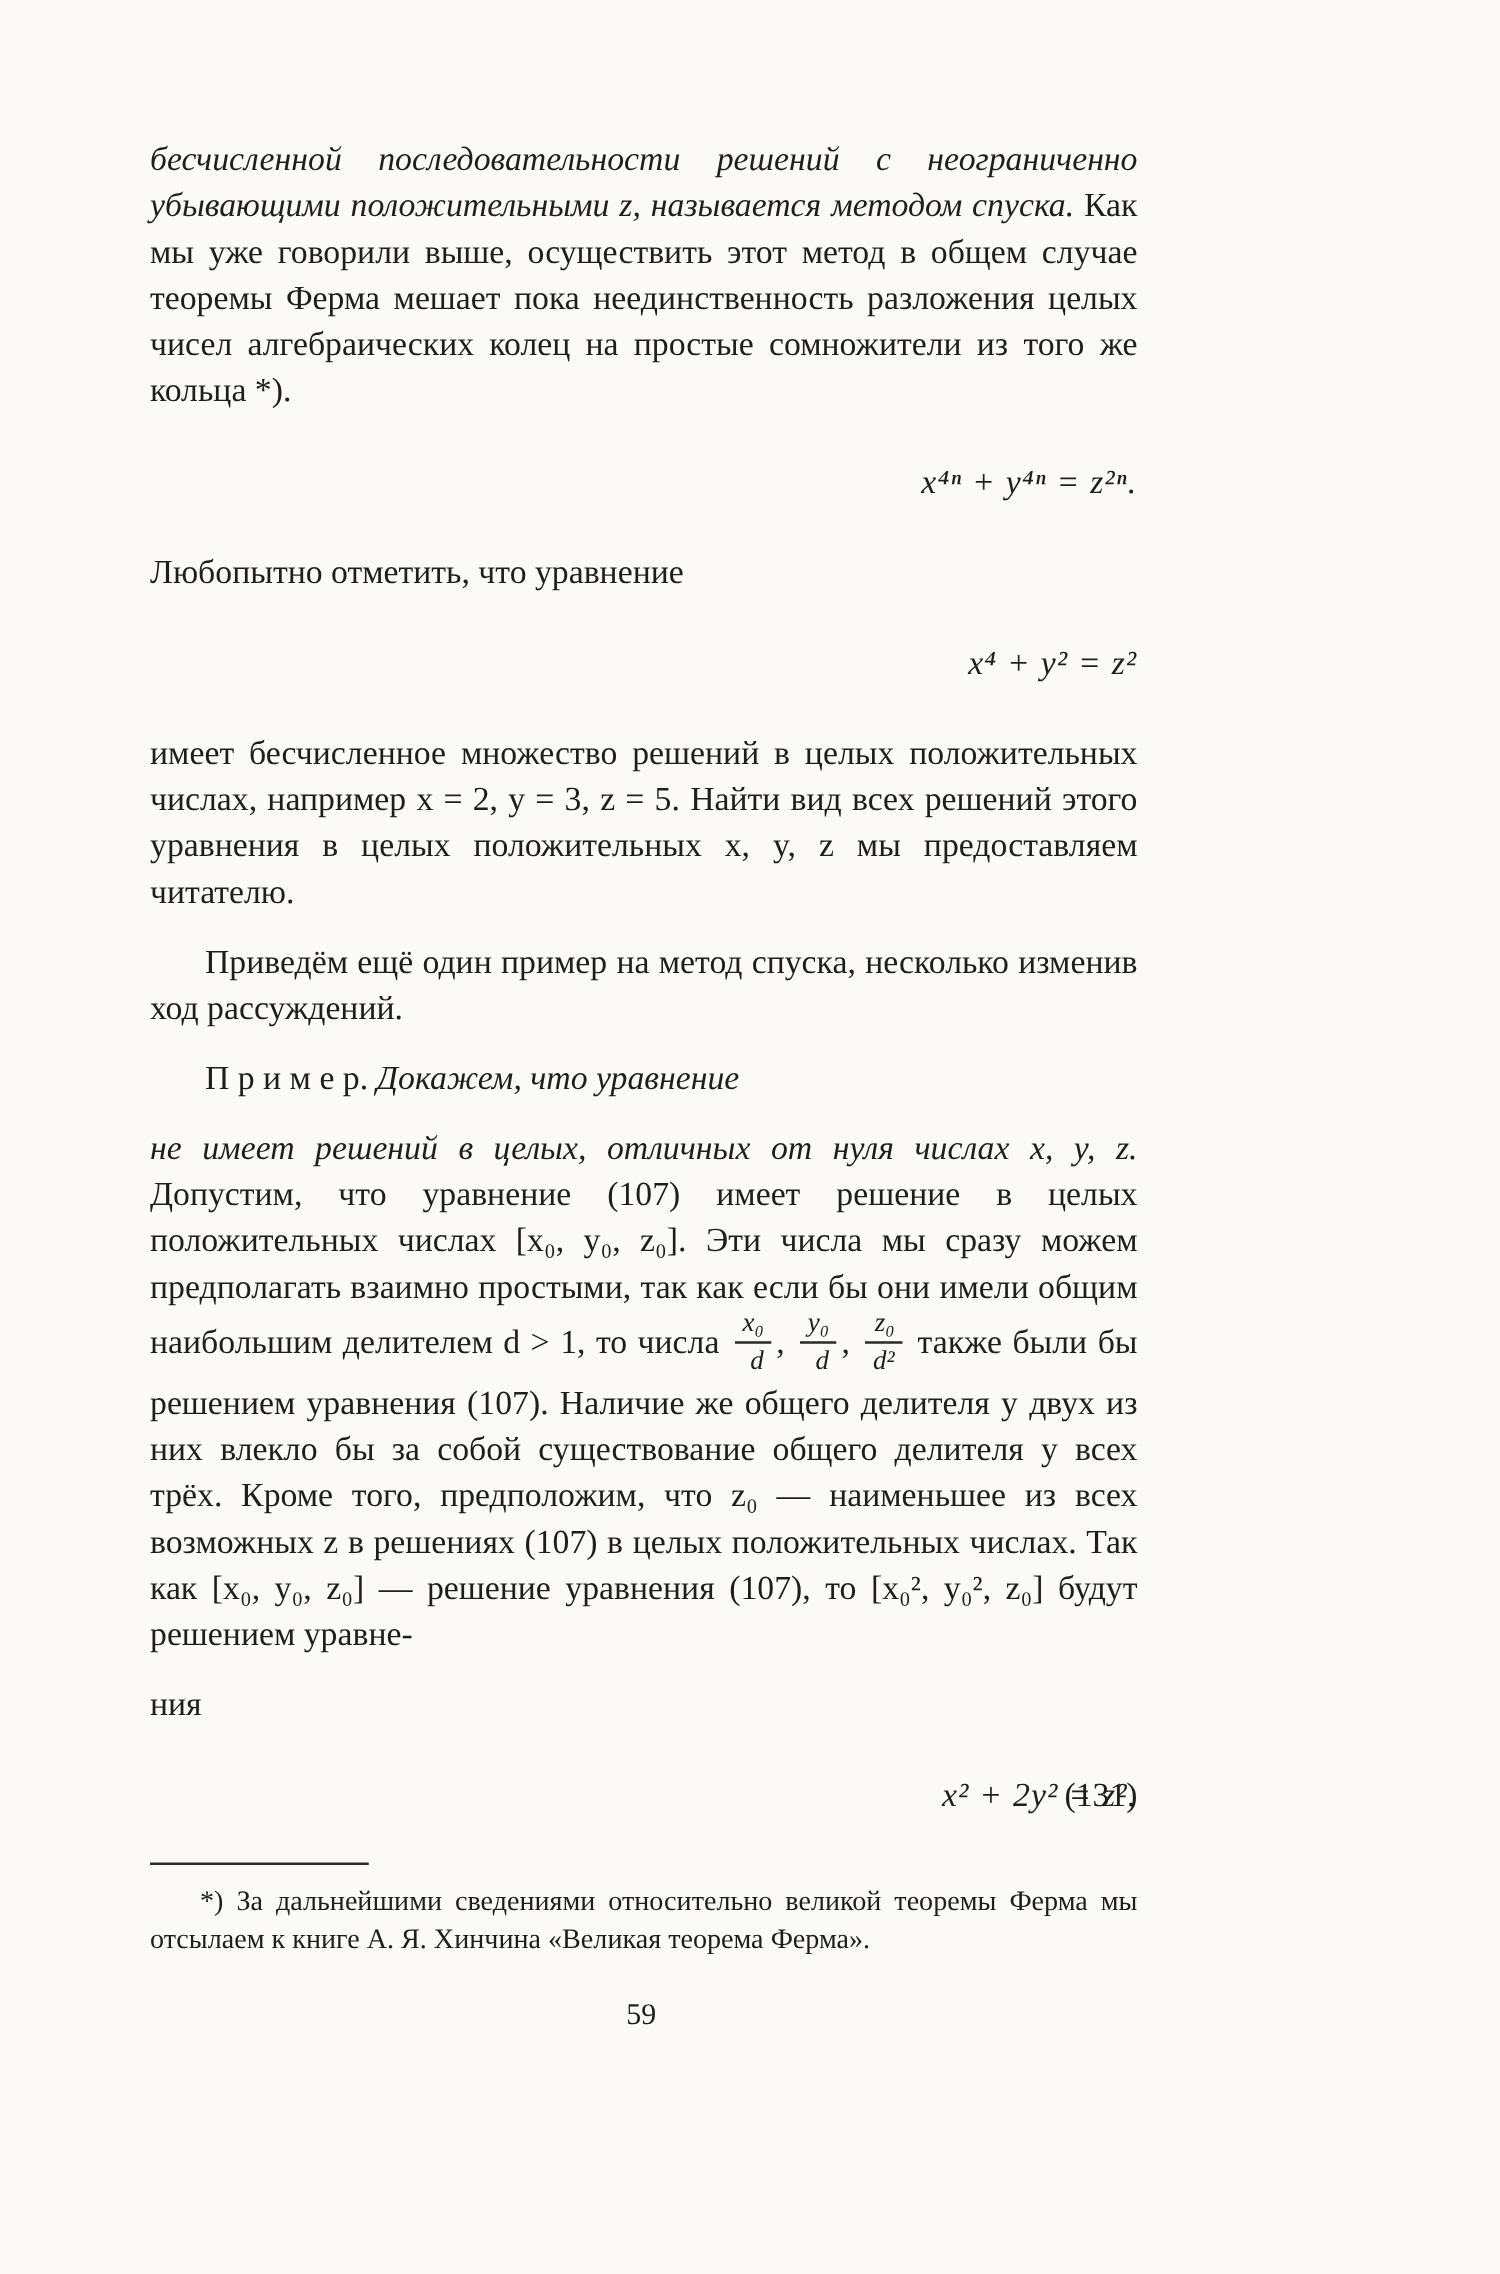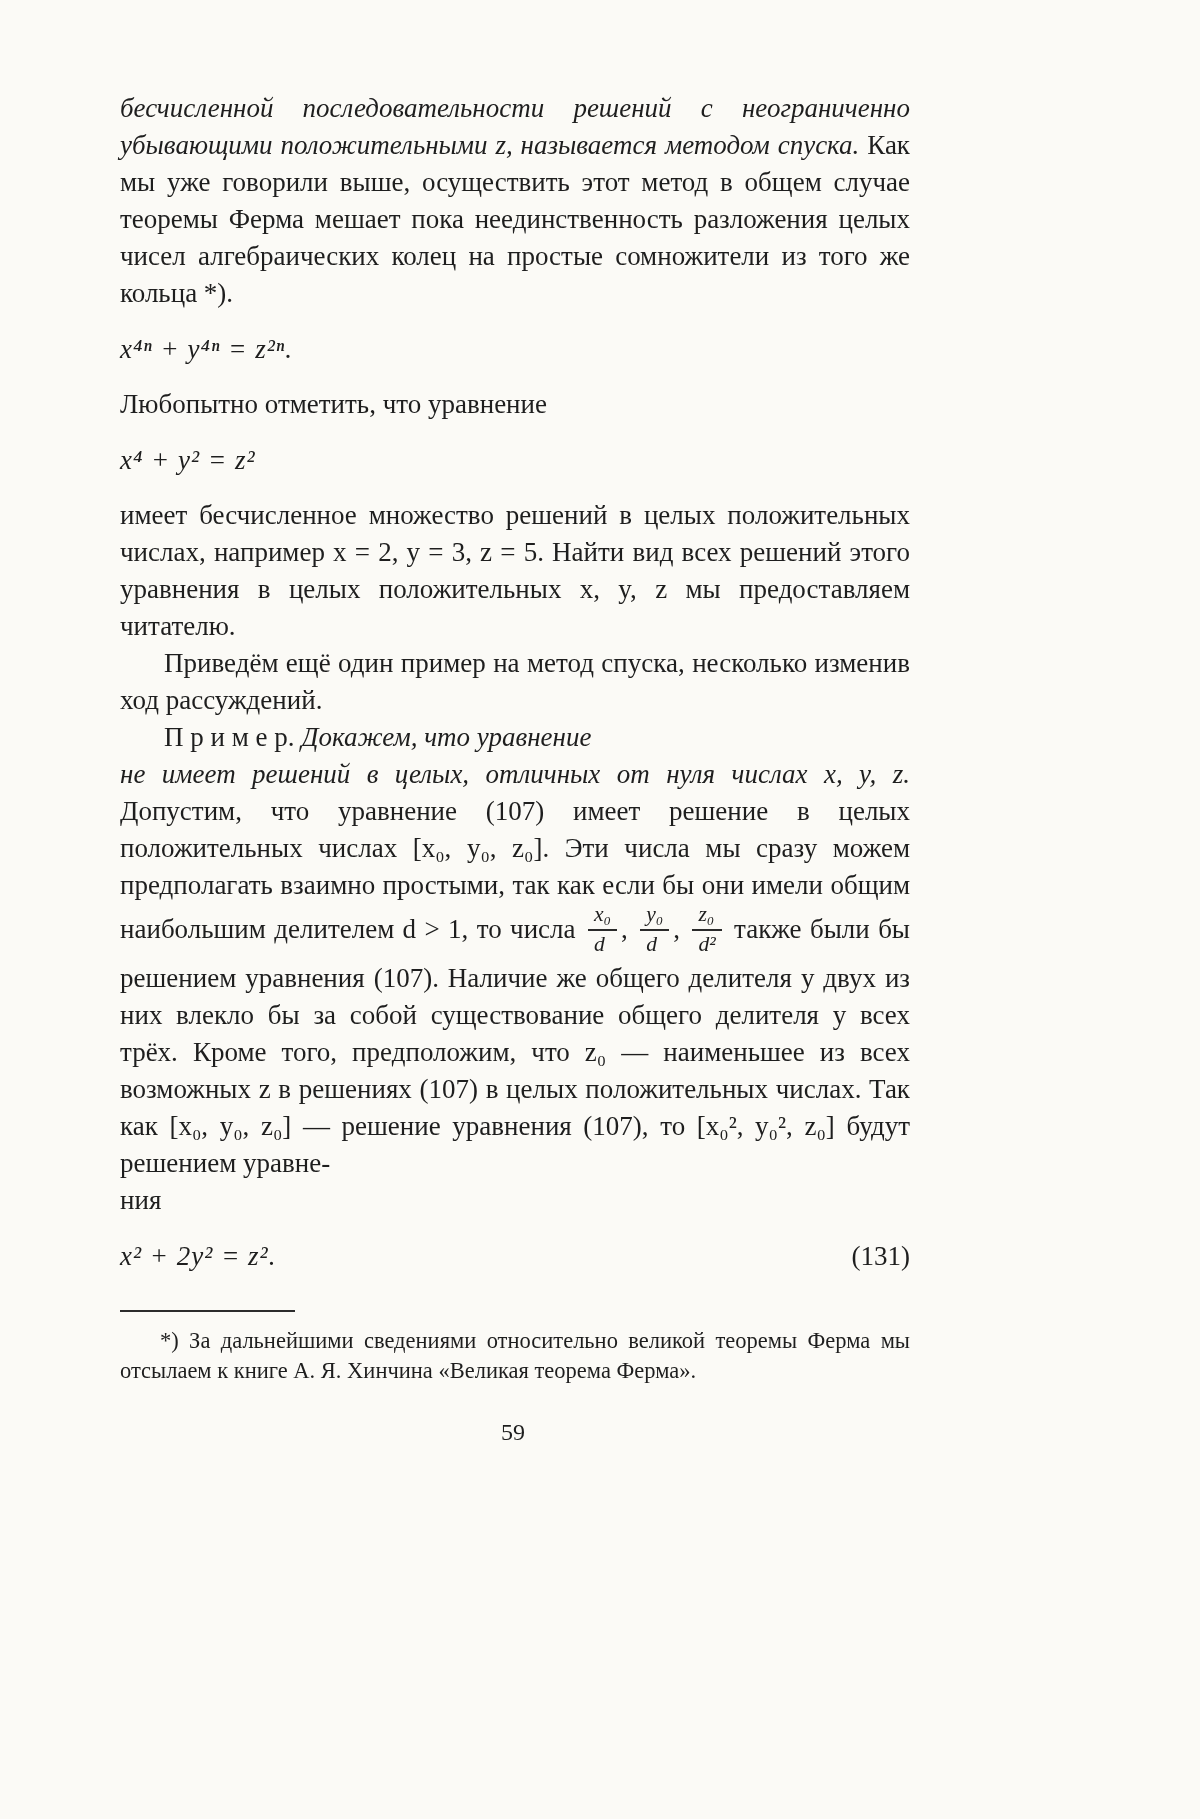--- a/index.html
+++ b/index.html
@@ -23,46 +23,46 @@
   }
   .text-block {
     position: absolute;
     left: 120px;
     top: 90px;
     width: 790px;
     font-size: 27px;
     line-height: 37px;
   }
   p { margin: 0; }
-  .justify { text-align: justify; }
+  .justify { text-align: justify; margin-top: 19px; }
   .indent { text-indent: 44px; }
   .it { font-style: italic; }
   .formula-row {
     position: relative;
-    text-align: left;
-    margin: 17px 0;
+    text-align: right;
+    margin: 34px 0;
     font-size: 27px;
     line-height: 40px;
   }
   .formula {
     font-style: italic;
     letter-spacing: 1px;
   }
   .eq-num {
     position: absolute;
     right: 0;
     top: 0;
     font-style: normal;
     letter-spacing: 0;
   }
   .frac {
     display: inline-flex;
     flex-direction: column;
     vertical-align: middle;
-    text-align: left;
+    text-align: right;
     font-size: 0.8em;
     line-height: 1.2;
     font-style: italic;
     margin: 0 4px;
     position: relative;
     top: -2px;
   }
   .frac .num {
     display: block;
     border-bottom: 2px solid #2a2a2a;

